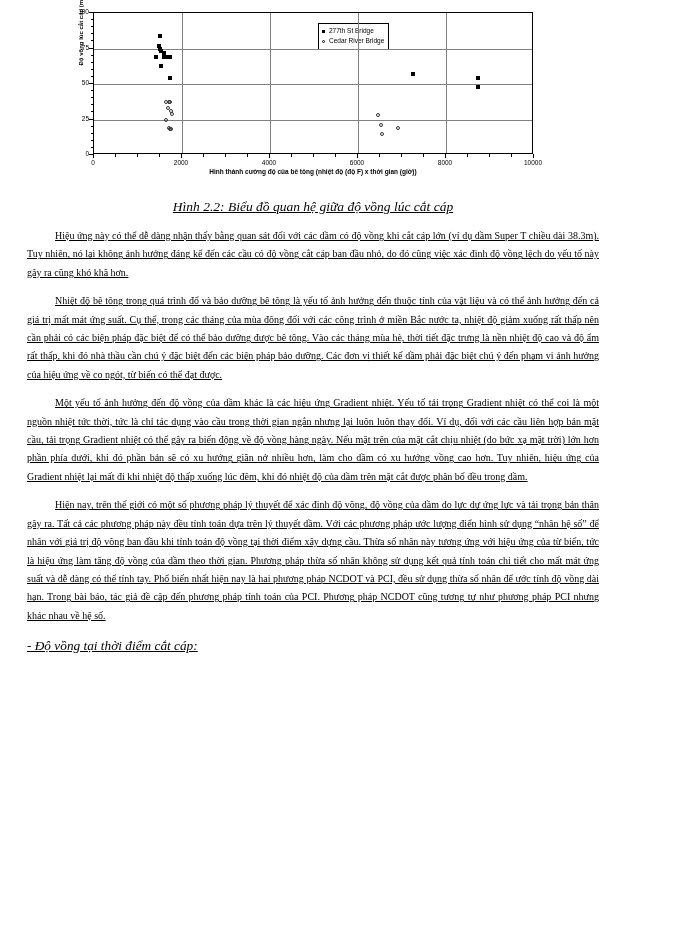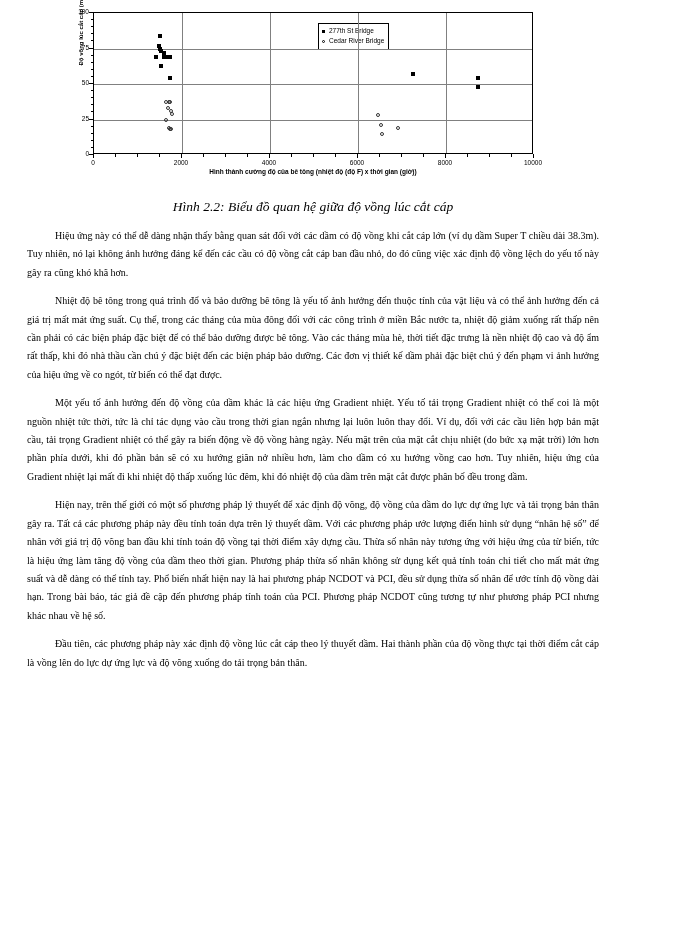--- a/index.html
+++ b/index.html
@@ -14,20 +14,21 @@
     color: #000000;
     position: relative;
     overflow: hidden;
   }
   .page {
     width: 626px;
     height: 935px;
     position: relative;
     box-sizing: border-box;
     padding: 0 27px;
+    text-decoration: underline;
   }
 
   
   .figure-block {
     width: 100%;
     padding-top: 4px;
   }
   .chart-wrap {
     margin: 0 auto;
     width: 500px;
@@ -329,16 +330,16 @@
   <p class="body">Hiệu ứng này có thể dễ dàng nhận thấy bằng quan sát đối với các dầm có độ vồng khi cắt cáp lớn (ví dụ dầm Super T chiều dài 38.3m). Tuy nhiên, nó lại không ảnh hưởng đáng kể đến các cầu có độ vồng cắt cáp ban đầu nhỏ, do đó cũng việc xác định độ vồng lệch do yếu tố này gây ra cũng khó khã hơn.</p>
 
 
   <p class="body">Nhiệt độ bê tông trong quá trình đổ và bảo dưỡng bê tông là yếu tố ảnh hưởng đến thuộc tính của vật liệu và có thể ảnh hưởng đến cả giá trị mất mát ứng suất. Cụ thể, trong các tháng của mùa đông đối với các công trình ở miền Bắc nước ta, nhiệt độ giảm xuống rất thấp nên cần phải có các biện pháp đặc biệt để có thể bảo dưỡng được bê tông. Vào các tháng mùa hè, thời tiết đặc trưng là nền nhiệt độ cao và độ ẩm rất thấp, khi đó nhà thầu cần chú ý đặc biệt đến các biện pháp bảo dưỡng. Các đơn vị thiết kế dầm phải đặc biệt chú ý đến phạm vi ảnh hưởng của hiệu ứng về co ngót, từ biến có thể đạt được.</p>
 
   <p class="body">Một yếu tố ảnh hưởng đến độ vồng của dầm khác là các hiệu ứng Gradient nhiệt. Yếu tố tải trọng Gradient nhiệt có thể coi là một nguồn nhiệt tức thời, tức là chỉ tác dụng vào cầu trong thời gian ngắn nhưng lại luôn luôn thay đổi. Ví dụ, đối với các cầu liên hợp bản mặt cầu, tải trọng Gradient nhiệt có thể gây ra biến động về độ vồng hàng ngày. Nếu mặt trên của mặt cắt chịu nhiệt (do bức xạ mặt trời) lớn hơn phần phía dưới, khi đó phần bản sẽ có xu hướng giãn nở nhiều hơn, làm cho dầm có xu hướng vồng cao hơn. Tuy nhiên, hiệu ứng của Gradient nhiệt lại mất đi khi nhiệt độ thấp xuống lúc đêm, khi đó nhiệt độ của dầm trên mặt cắt được phân bố đều trong dầm.</p>
 
 
   <p class="body">Hiện nay, trên thế giới có một số phương pháp lý thuyết để xác định độ võng, độ vồng của dầm do lực dự ứng lực và tải trọng bản thân gây ra. Tất cả các phương pháp này đều tính toán dựa trên lý thuyết dầm. Với các phương pháp ước lượng điển hình sử dụng “nhân hệ số” để nhân với giá trị độ võng ban đầu khi tính toán độ vồng tại thời điểm xây dựng cầu. Thừa số nhân này tương ứng với hiệu ứng của từ biến, tức là hiệu ứng làm tăng độ vồng của dầm theo thời gian. Phương pháp thừa số nhân không sử dụng kết quả tính toán chi tiết cho mất mát ứng suất và dễ dàng có thể tính tay. Phổ biến nhất hiện nay là hai phương pháp NCDOT và PCI, đều sử dụng thừa số nhân để ước tính độ vồng dài hạn. Trong bài báo, tác giả đề cập đến phương pháp tính toán của PCI. Phương pháp NCDOT cũng tương tự như phương pháp PCI nhưng khác nhau về hệ số.</p>
 
-
-  <p class="body">Đầu tiên, các phương pháp này xác định độ vồng lúc cắt cáp theo lý thuyết dầm. Hai thành phần của độ vồng thực tại thời điểm cắt cáp là vồng lên do lực dự ứng lực và độ võng xuống do tải trọng bản thân.</p>
+  <h3 class="sub-it">- Độ vồng tại thời điểm cắt cáp:</h3>
+
 
 </div>
 
 </body></html>

